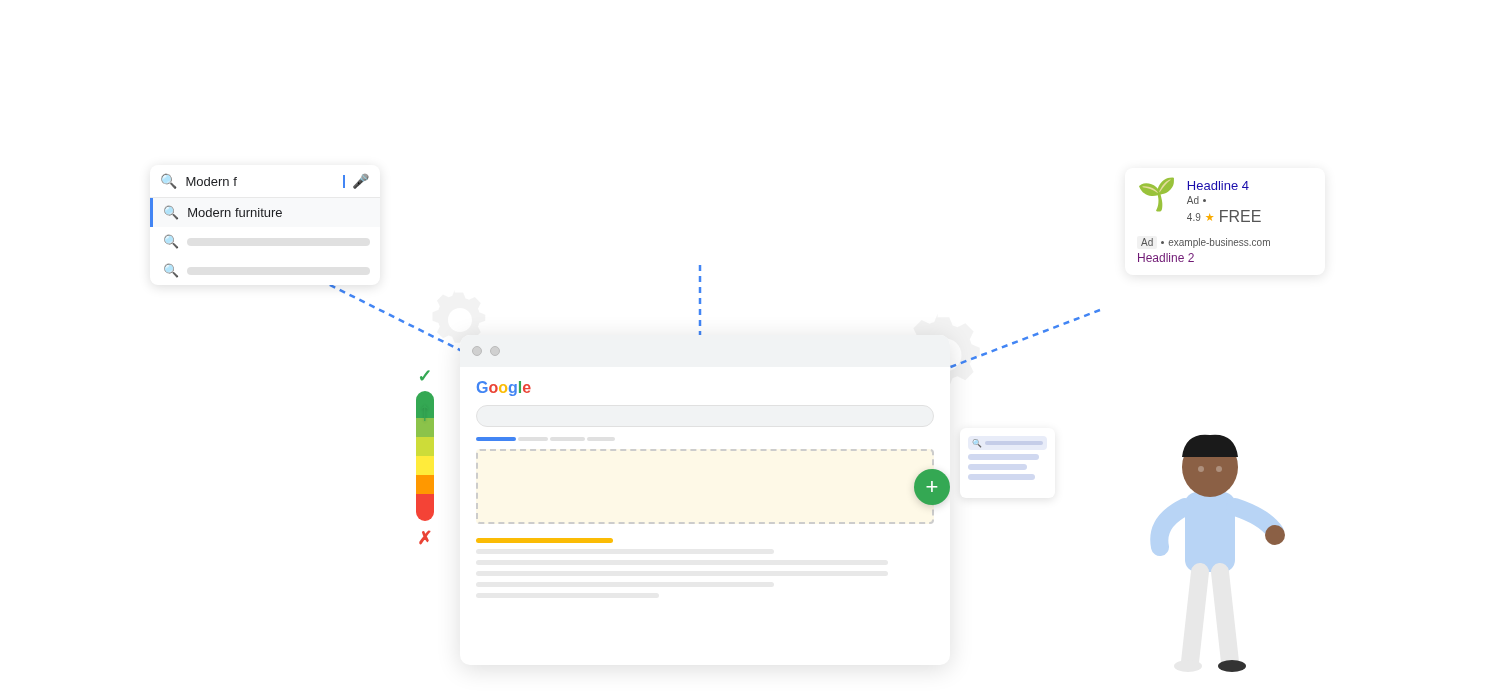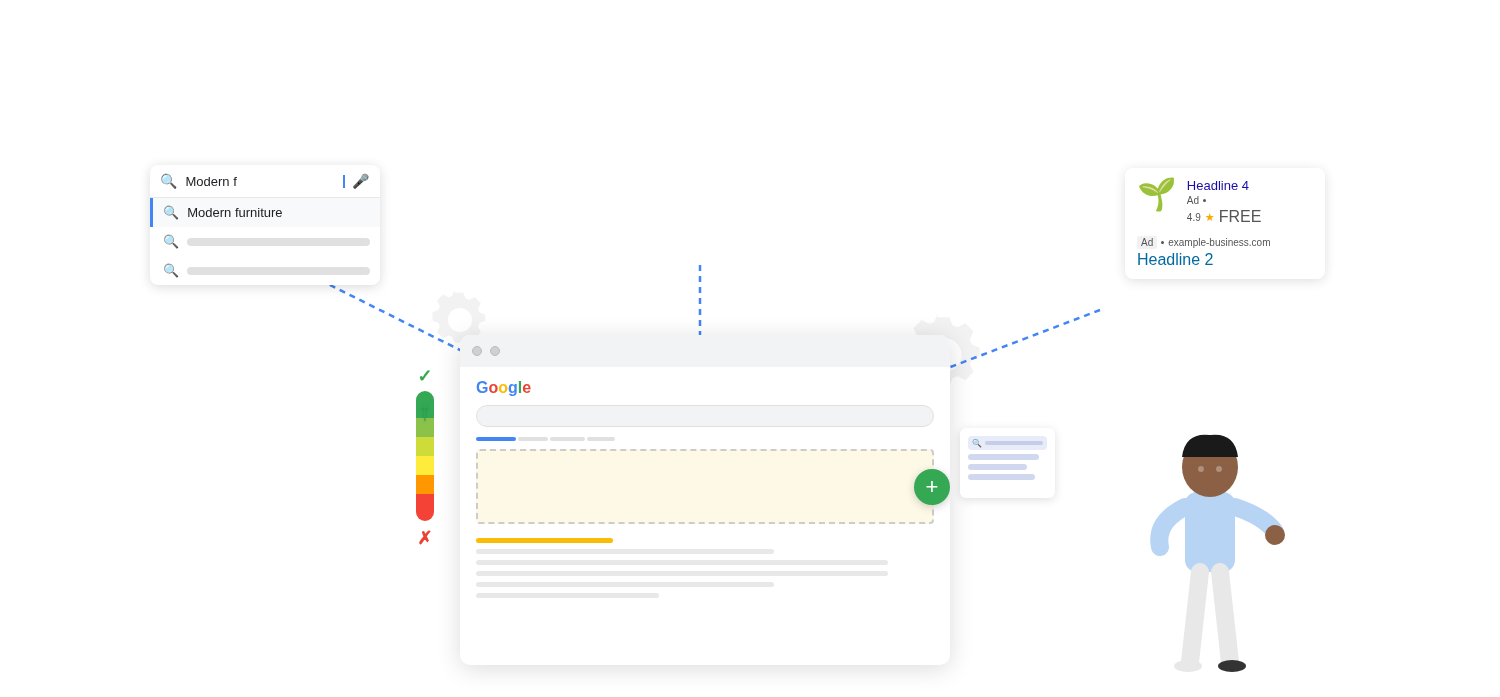--- a/index.html
+++ b/index.html
@@ -198,22 +198,22 @@
       color: #555;
       background: #f1f1f1;
       padding: 1px 4px;
       border-radius: 2px;
     }
     .ad-url {
       font-size: 10px;
       color: #555;
     }
     .ad-headline2 {
-      font-size: 16px;
-      color: #0369a1;
+      font-size: 12px;
+      color: #701a75;
     }
 
     
     .browser-window {
       position: absolute;
       top: 335px;
       left: 460px;
       width: 490px;
       height: 330px;
       background: #fff;

